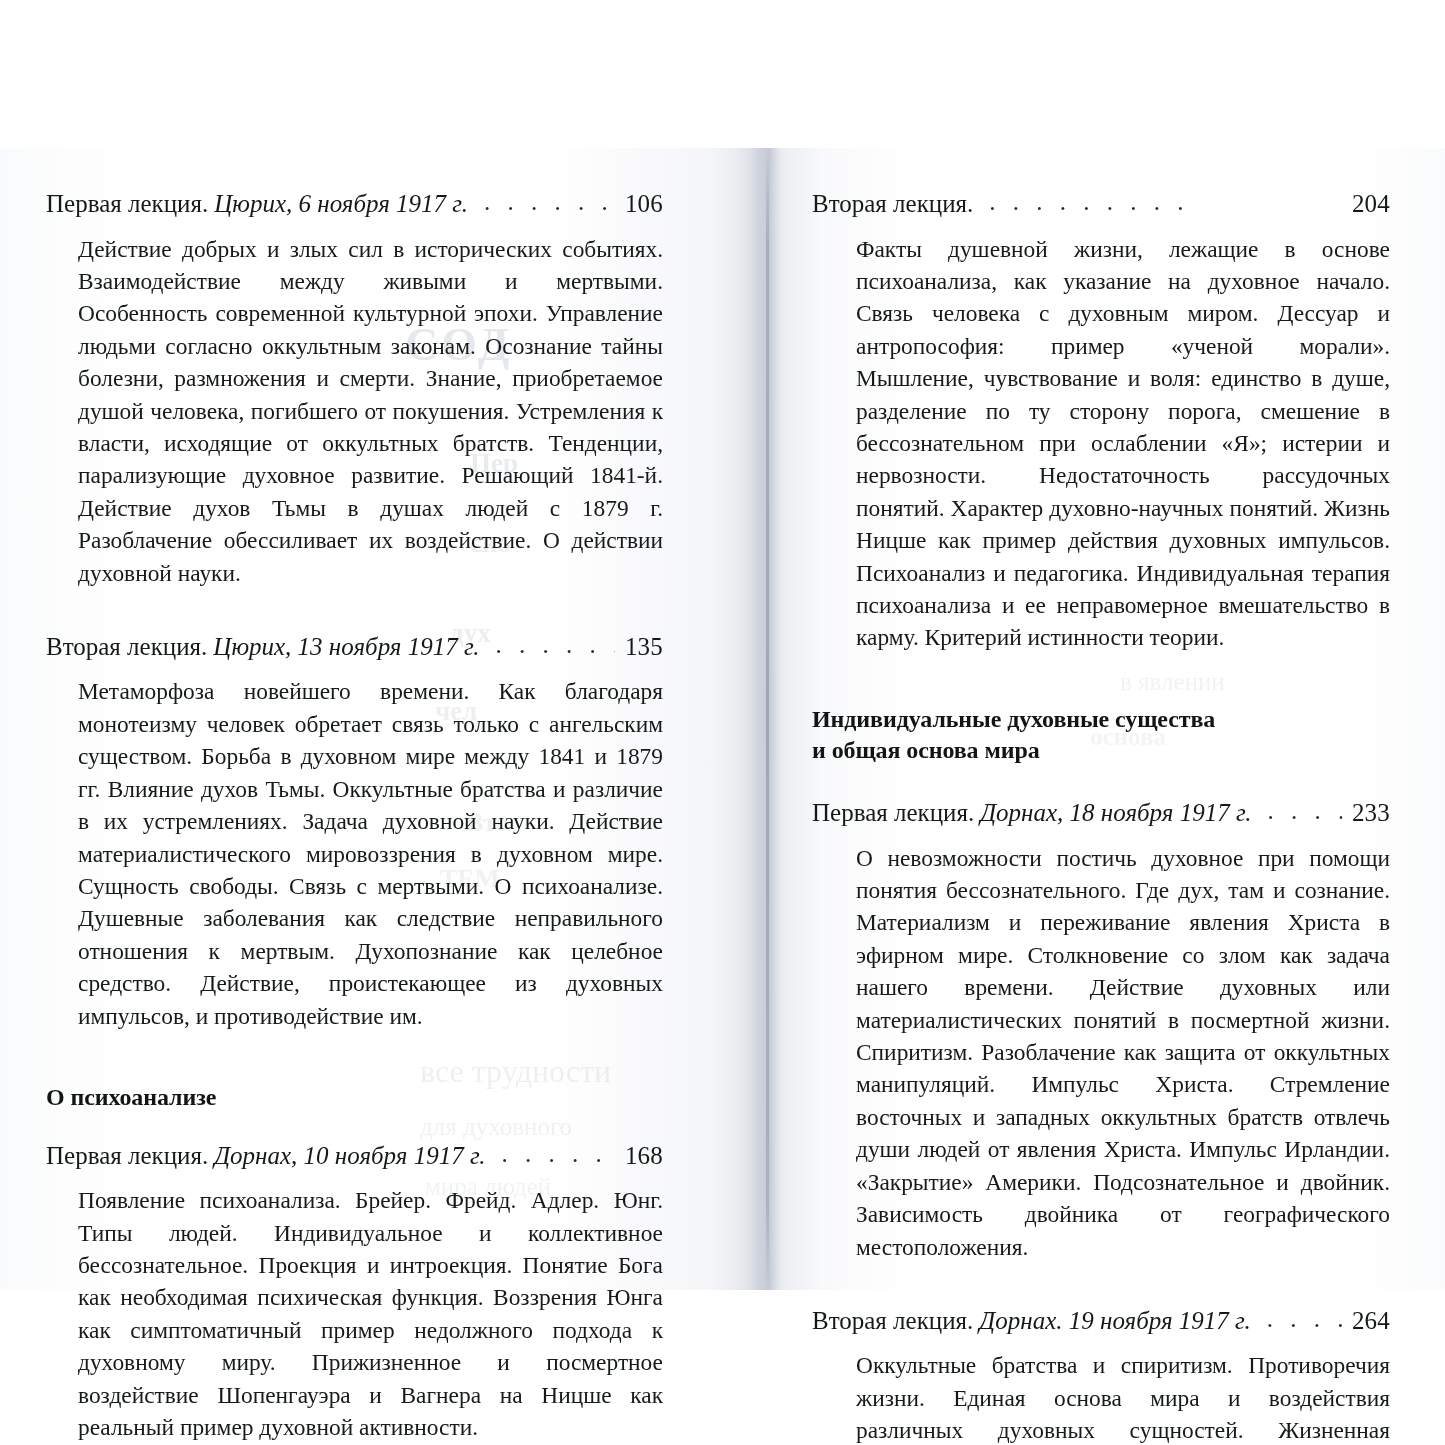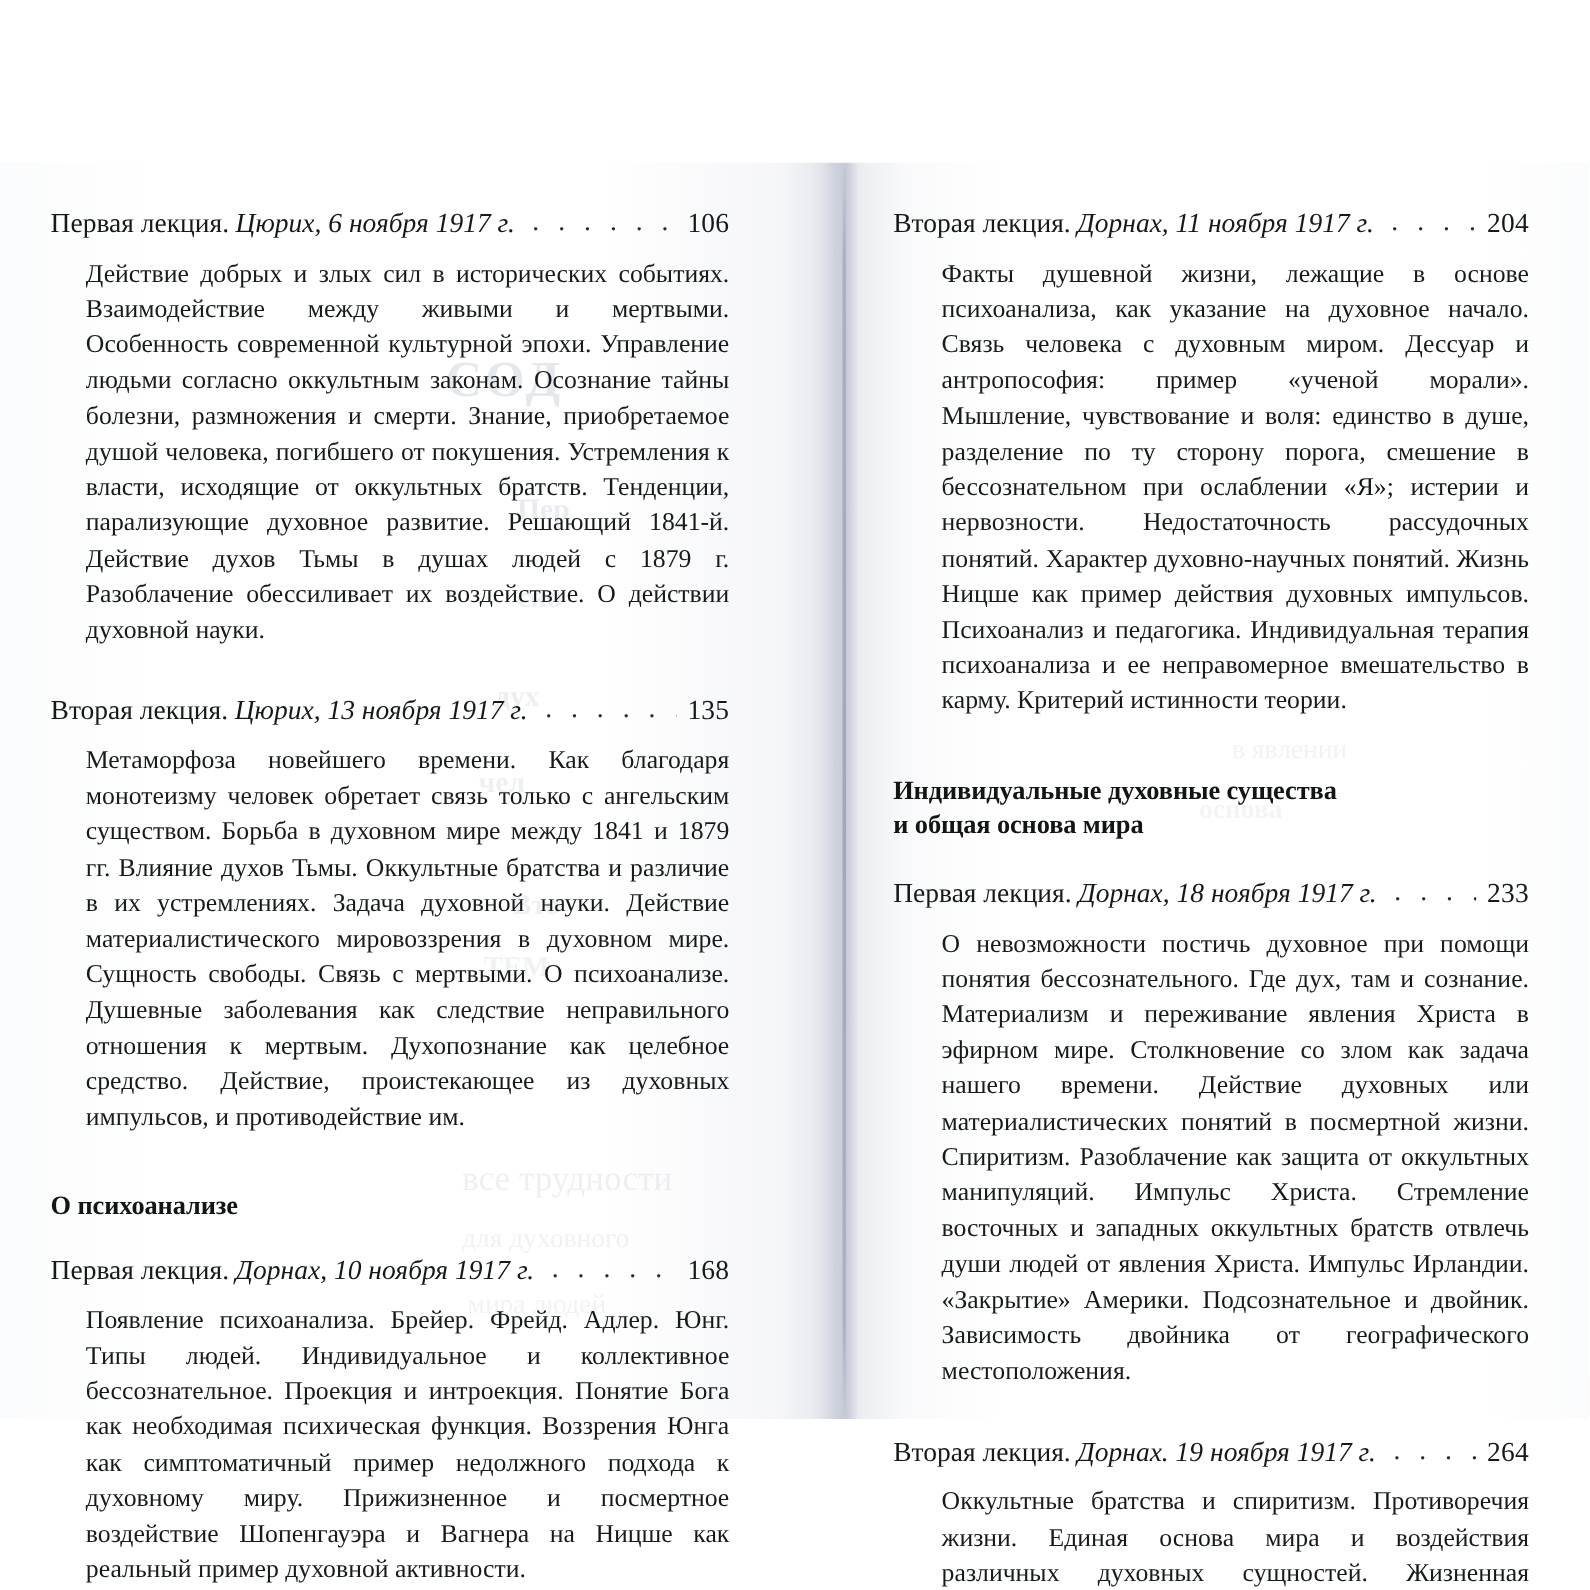--- a/index.html
+++ b/index.html
@@ -211,21 +211,20 @@
         <p class="desc">Появление психоанализа. Брейер. Фрейд. Адлер. Юнг. Типы людей. Индивидуальное и коллективное бессознательное. Проекция и интроекция. Понятие Бога как необходимая психическая функция. Воззрения Юнга как симптоматичный пример недолжного подхода к духовному миру. Прижизненное и посмертное воздействие Шопенгауэра и Вагнера на Ницше как реальный пример духовной активности.</p>
       </div>
 
     </div>
 
     <div class="col col-right">
 
       <div class="entry">
         <div class="entry-line">
           <span class="entry-label">Вторая лекция.</span>
-          <span class="entry-place">Дорнах, 11 ноября 1917 г.</span>
           <span class="leaders">. . . . . . . . .</span>
           <span class="entry-page">204</span>
         </div>
         <p class="desc">Факты душевной жизни, лежащие в основе психоанализа, как указание на духовное начало. Связь человека с духовным миром. Дессуар и антропософия: пример «ученой морали». Мышление, чувствование и воля: единство в душе, разделение по ту сторону порога, смешение в бессознательном при ослаблении «Я»; истерии и нервозности. Недостаточность рассудочных понятий. Характер духовно-научных понятий. Жизнь Ницше как пример действия духовных импульсов. Психоанализ и педагогика. Индивидуальная терапия психоанализа и ее неправомерное вмешательство в карму. Критерий истинности теории.</p>
       </div>
 
       <div class="gap-xl"></div>
 
       <h2 class="section-head">
         <span>Индивидуальные духовные существа</span><br>

